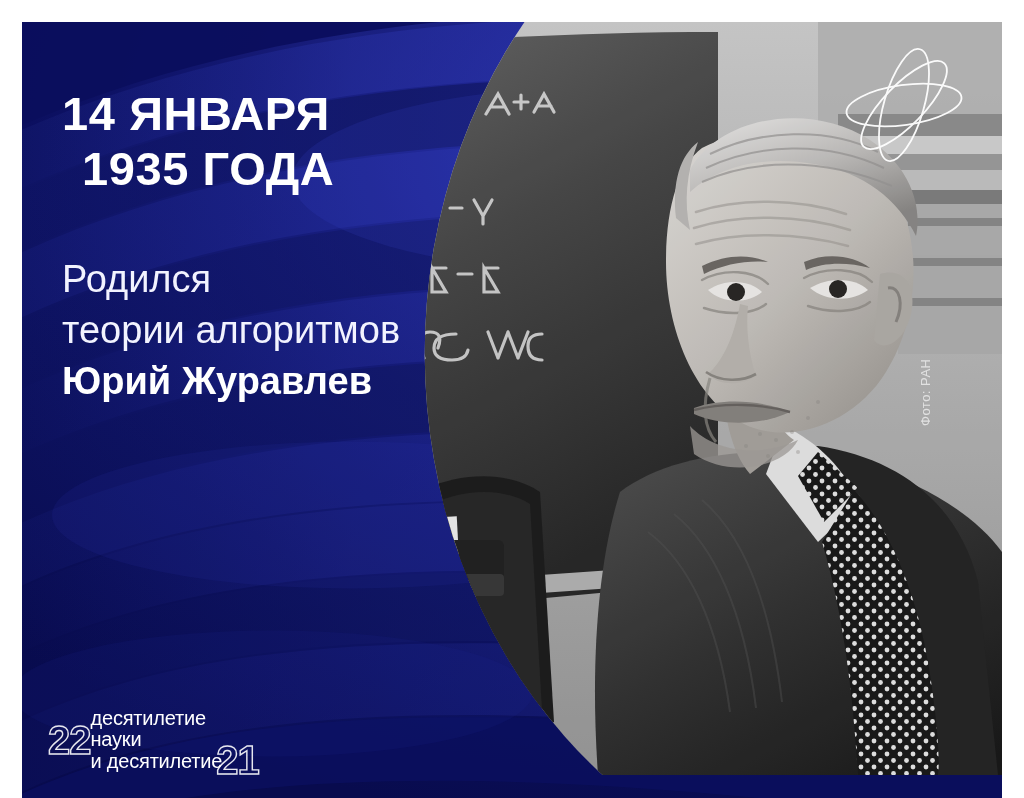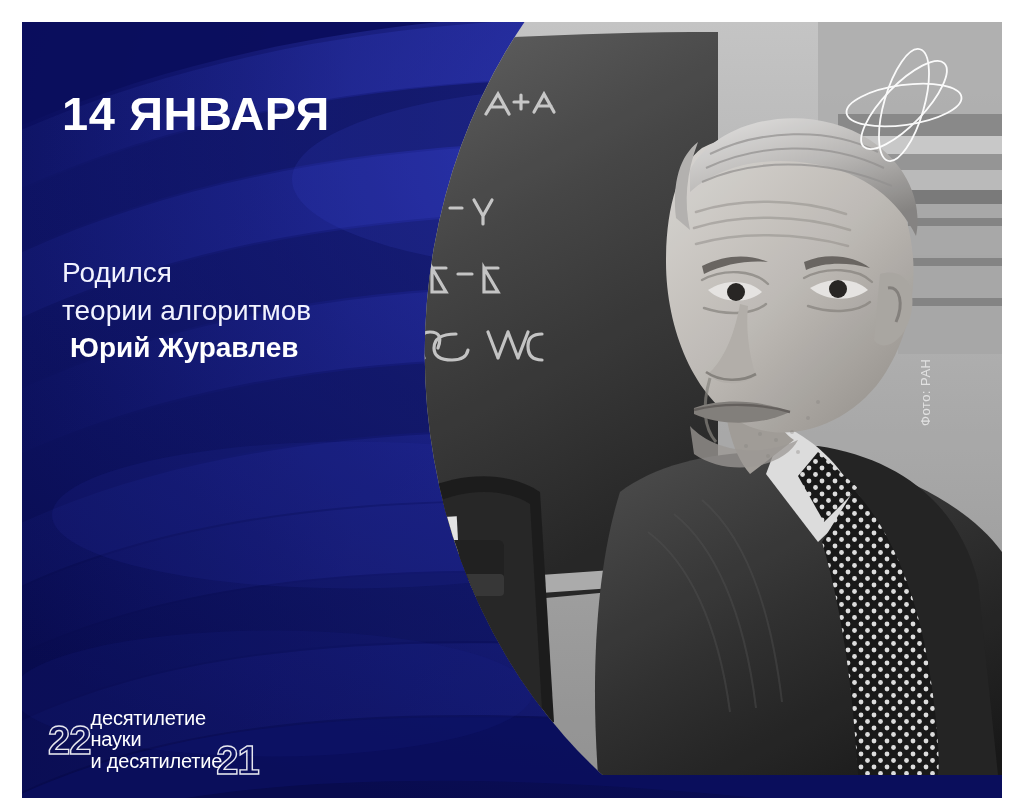--- a/index.html
+++ b/index.html
@@ -38,24 +38,24 @@
   .headline{
     position:absolute;left:40px;top:64px;width:420px;
     color:#ffffff;font-size:47px;line-height:1.18;
     font-weight:700;letter-spacing:.6px;
   }
   .headline .ln{display:block;white-space:nowrap;}
   .headline .ln2{padding-left:20px;}
 
   .sub{
     position:absolute;left:40px;top:232px;width:430px;
-    color:#f2f3ff;font-size:28px;line-height:1.34;font-weight:400;
+    color:#f2f3ff;font-size:38px;line-height:1.34;font-weight:400;
   }
   .sub .ln{display:block;white-space:nowrap;}
-  .sub .name{font-weight:700;color:#ffffff;margin-left:8px;}
+  .sub .name{font-weight:700;color:#ffffff;}
 
   
   .emblem{position:absolute;left:812px;top:24px;width:140px;height:118px;}
   .emblem svg{display:block;width:100%;height:100%;}
 
   
   .credit{
     position:absolute;left:896px;top:404px;
     color:#e6e6e6;font-size:13px;letter-spacing:.5px;
     white-space:nowrap;
@@ -286,20 +286,21 @@
           <circle cx="470" cy="434" r="2"></circle>
       </g>
 
       <rect width="704" height="753" fill="url(#vig)"></rect>
       <rect width="704" height="753" fill="#000" opacity=".05"></rect>
     </svg>
   </div>
 
   <div class="headline">
     <span class="ln ln1">14 ЯНВАРЯ</span>
+    <span class="ln ln2">1935 ГОДА</span>
   </div>
 
   <div class="sub">
     <span class="ln">Родился</span>
     <span class="ln">теории алгоритмов</span>
     <span class="ln name">Юрий Журавлев</span>
   </div>
 
   <div class="emblem">
     <svg viewBox="0 0 140 118" aria-hidden="true">

